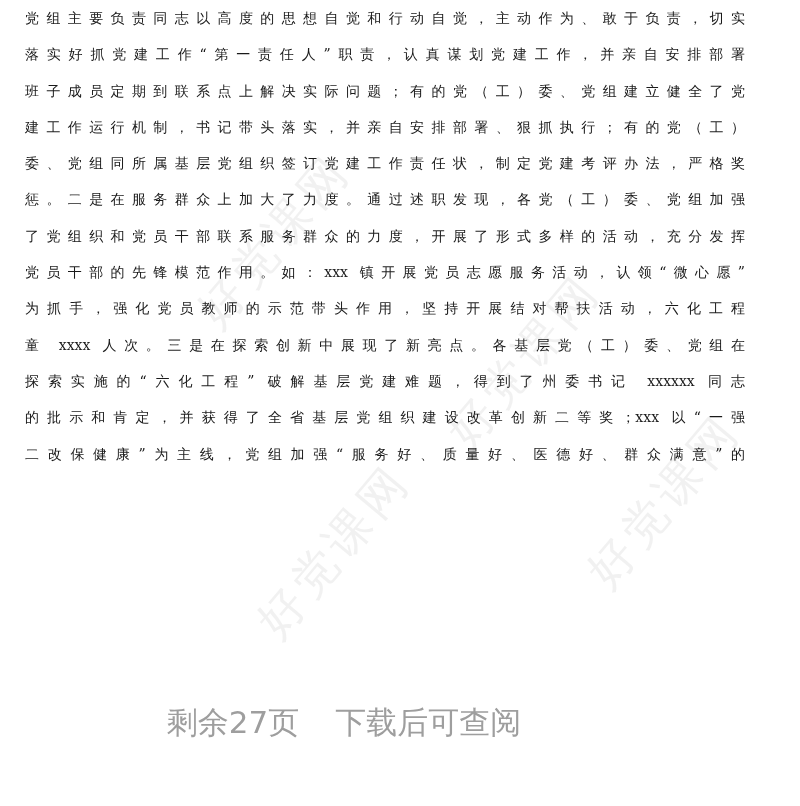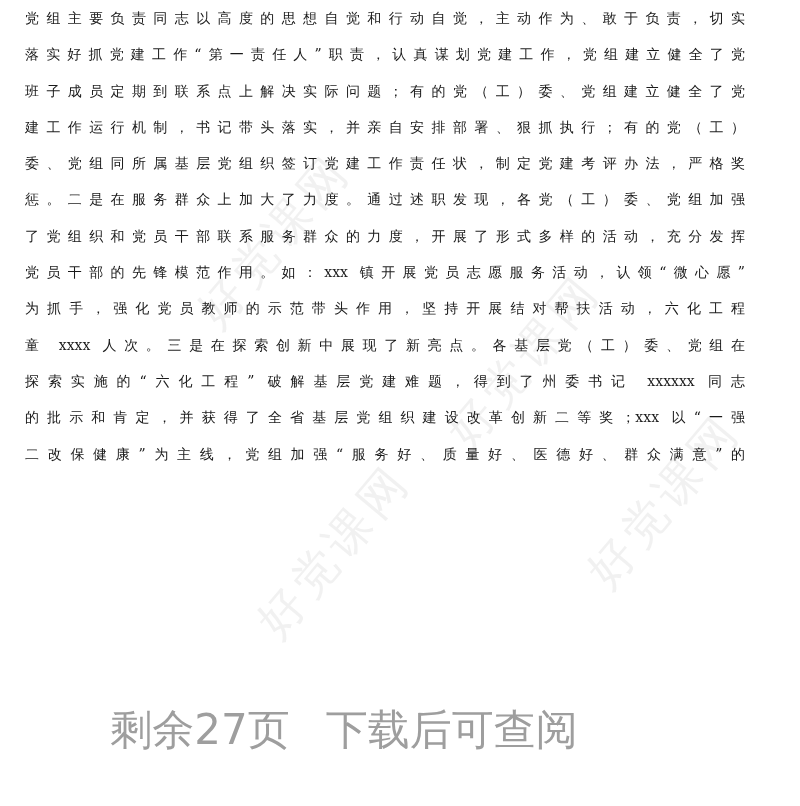--- a/index.html
+++ b/index.html
@@ -52,42 +52,42 @@
     .wm2 { left: 420px; top: 330px; }
     .wm3 { left: 230px; top: 520px; }
     .wm4 { left: 560px; top: 470px; }
     .footer-banner {
       position: absolute;
       left: 0;
       top: 702px;
       width: 688px;
       text-align: center;
       font-family: "DejaVu Sans", "Liberation Sans", sans-serif;
-      font-size: 42px;
+      font-size: 31px;
       color: #9e9e9e;
       letter-spacing: 0px;
     }
     .footer-banner .gap {
       display: inline-block;
       width: 36px;
     }
   </style>
 </head>
 <body>
 
 <div class="page">
 
   <div class="watermark wm1">好党课网</div>
   <div class="watermark wm2">好党课网</div>
   <div class="watermark wm3">好党课网</div>
   <div class="watermark wm4">好党课网</div>
 
   <div class="doc-body">
     <div class="doc-line">党组主要负责同志以高度的思想自觉和行动自觉，主动作为、敢于负责，切实</div>
-    <div class="doc-line">落实好抓党建工作“第一责任人”职责，认真谋划党建工作，党组建立健全了党</div>
+    <div class="doc-line">落实好抓党建工作“第一责任人”职责，认真谋划党建工作，并亲自安排部署</div>
     <div class="doc-line">班子成员定期到联系点上解决实际问题；有的党（工）委、党组建立健全了党</div>
     <div class="doc-line">建工作运行机制，书记带头落实，并亲自安排部署、狠抓执行；有的党（工）</div>
     <div class="doc-line">委、党组同所属基层党组织签订党建工作责任状，制定党建考评办法，严格奖</div>
     <div class="doc-line">惩。二是在服务群众上加大了力度。通过述职发现，各党（工）委、党组加强</div>
     <div class="doc-line">了党组织和党员干部联系服务群众的力度，开展了形式多样的活动，充分发挥</div>
     <div class="doc-line">党员干部的先锋模范作用。如：xxx 镇开展党员志愿服务活动，认领“微心愿”</div>
     <div class="doc-line">为抓手，强化党员教师的示范带头作用，坚持开展结对帮扶活动，六化工程</div>
     <div class="doc-line">童 xxxx 人次。三是在探索创新中展现了新亮点。各基层党（工）委、党组在</div>
     <div class="doc-line">探索实施的“六化工程” 破解基层党建难题，得到了州委书记 xxxxxx 同志</div>
     <div class="doc-line">的批示和肯定，并获得了全省基层党组织建设改革创新二等奖；xxx 以“一强</div>

